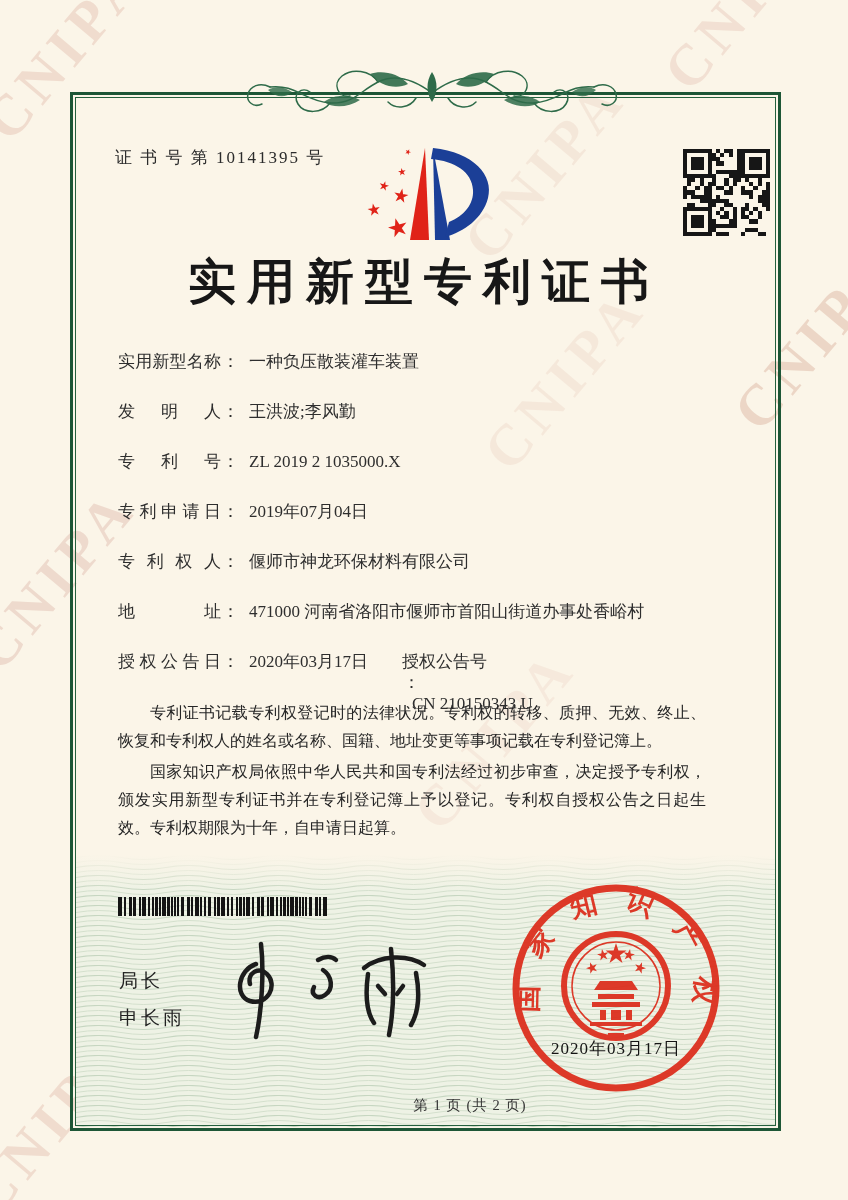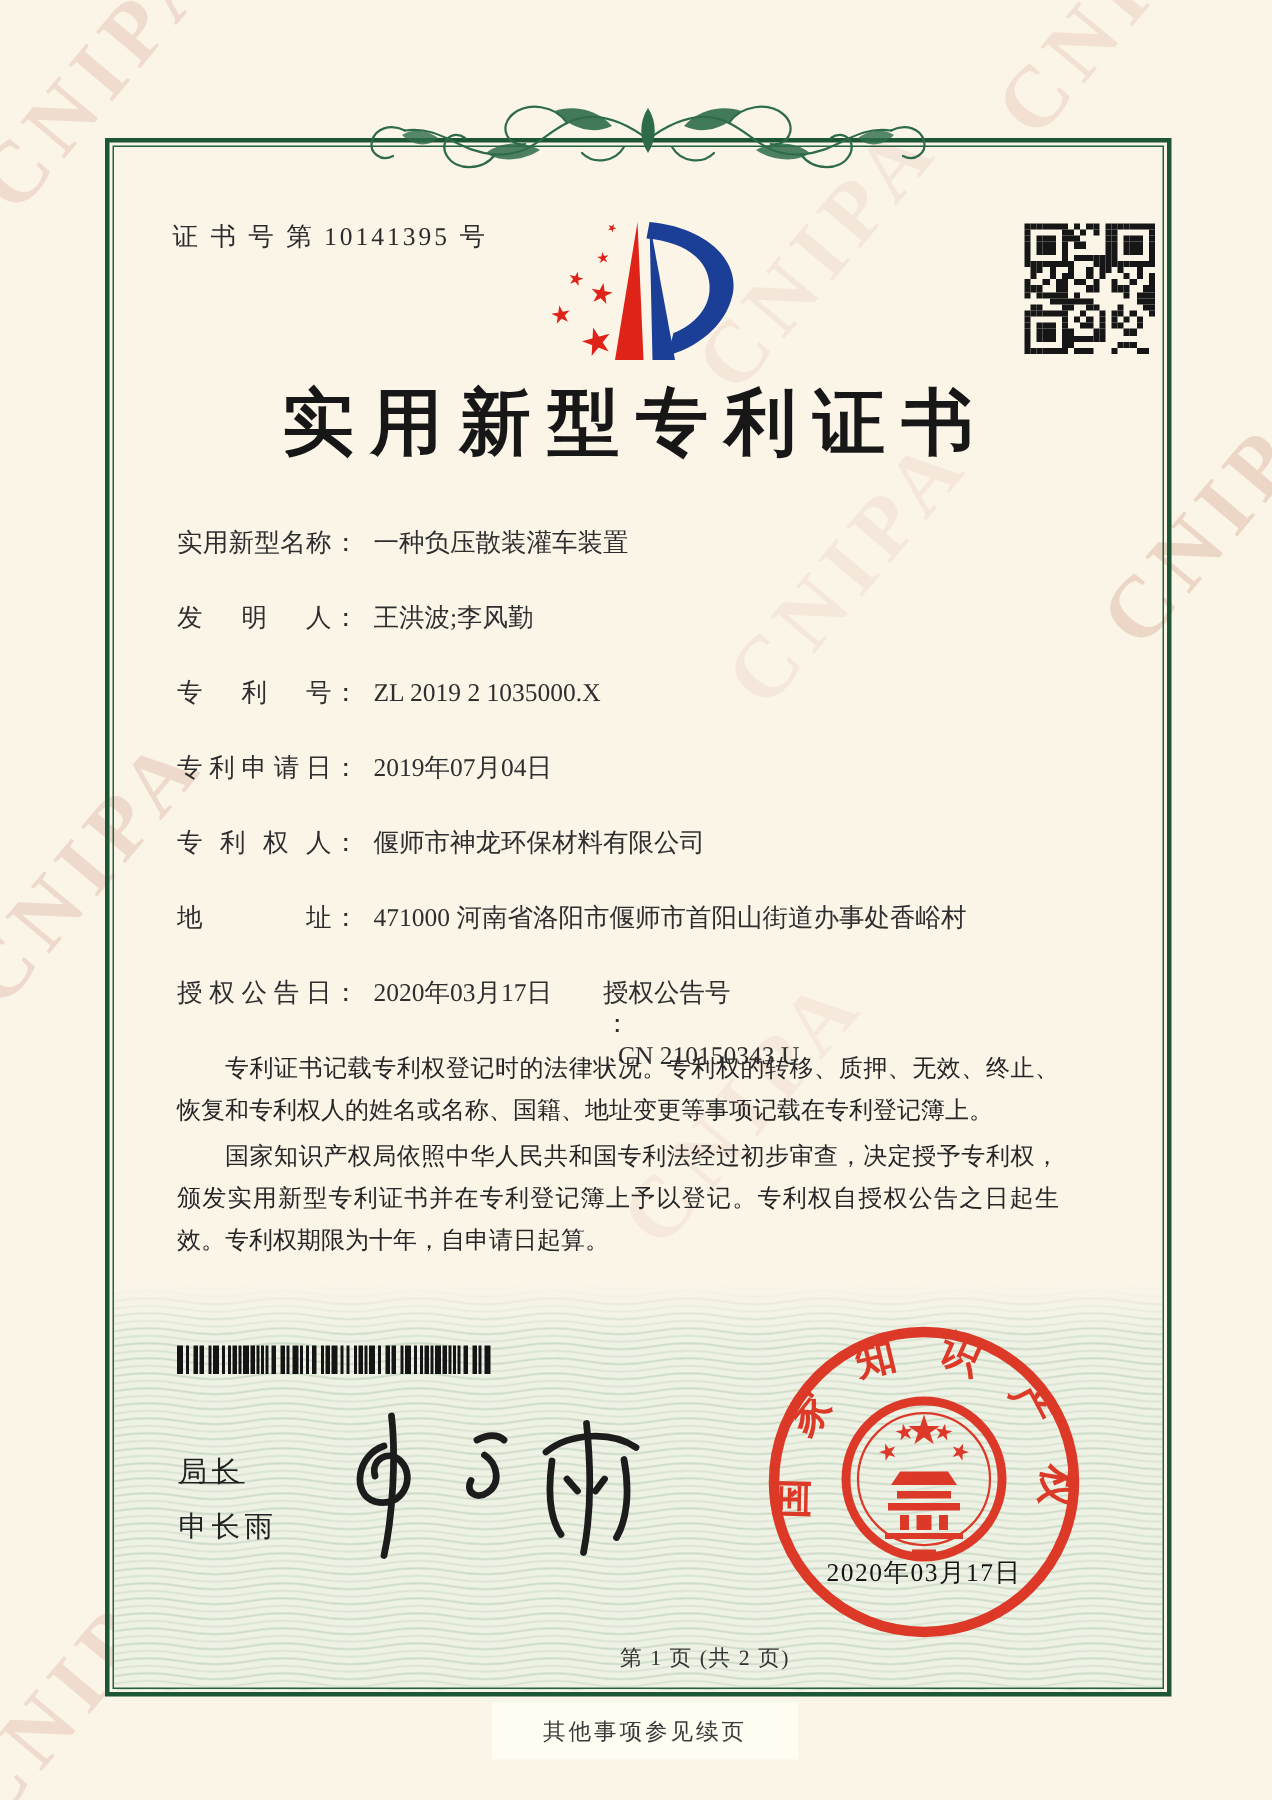--- a/index.html
+++ b/index.html
@@ -38,21 +38,21 @@
          font-size:16px;line-height:28px;text-align:justify;color:#262626;}
   .paras p{margin:0 0 3px 0;text-indent:32px;}
 
   .guilloche{position:absolute;left:76px;top:855px;z-index:1;}
   .gfade{position:absolute;left:76px;top:855px;width:699px;height:36px;z-index:1;
          background:linear-gradient(#fbf5e8,rgba(251,245,232,0));}
 
   .barcode{position:absolute;left:118px;top:897px;width:219px;height:19px;display:flex;z-index:3;}
   .barcode .bar{background:#141414;height:100%;}
 
-  .signer-title{position:absolute;left:119px;top:968px;font-size:19px;letter-spacing:3px;color:#222;z-index:3;text-decoration:underline;}
+  .signer-title{position:absolute;left:119px;top:968px;font-size:19px;letter-spacing:3px;color:#222;z-index:3;}
   .signer-name{position:absolute;left:119px;top:1005px;font-size:19px;letter-spacing:3px;color:#222;z-index:3;}
   .signature{position:absolute;left:226px;top:938px;z-index:3;}
 
   .seal{position:absolute;left:504px;top:876px;z-index:4;opacity:.93;}
   .seal-date{position:absolute;left:504px;top:1037px;width:224px;text-align:center;z-index:5;
              font-size:17px;letter-spacing:1px;color:#141414;}
 
   .pagination{position:absolute;left:0;top:1096px;width:848px;text-align:center;z-index:3;
               font-size:14.5px;letter-spacing:1px;color:#333;padding-left:46px;}
   .footer-note{position:absolute;left:328px;top:1135px;width:204px;height:38px;z-index:3;
@@ -709,15 +709,14 @@
       <rect x="96" y="134" width="6" height="10"></rect>
       <rect x="107" y="134" width="10" height="10"></rect>
       <rect x="122" y="134" width="6" height="10"></rect>
       <rect x="86" y="146" width="52" height="4"></rect>
       <rect x="104" y="157" width="16" height="6"></rect>
     </g>
   </svg>
   <div class="seal-date">2020年03月17日</div>
 
   <div class="pagination">第 1 页 (共 2 页)</div>
-  <div class="footer-note">其他事项参见续页</div>
 
 </div>
 
 </body></html>

